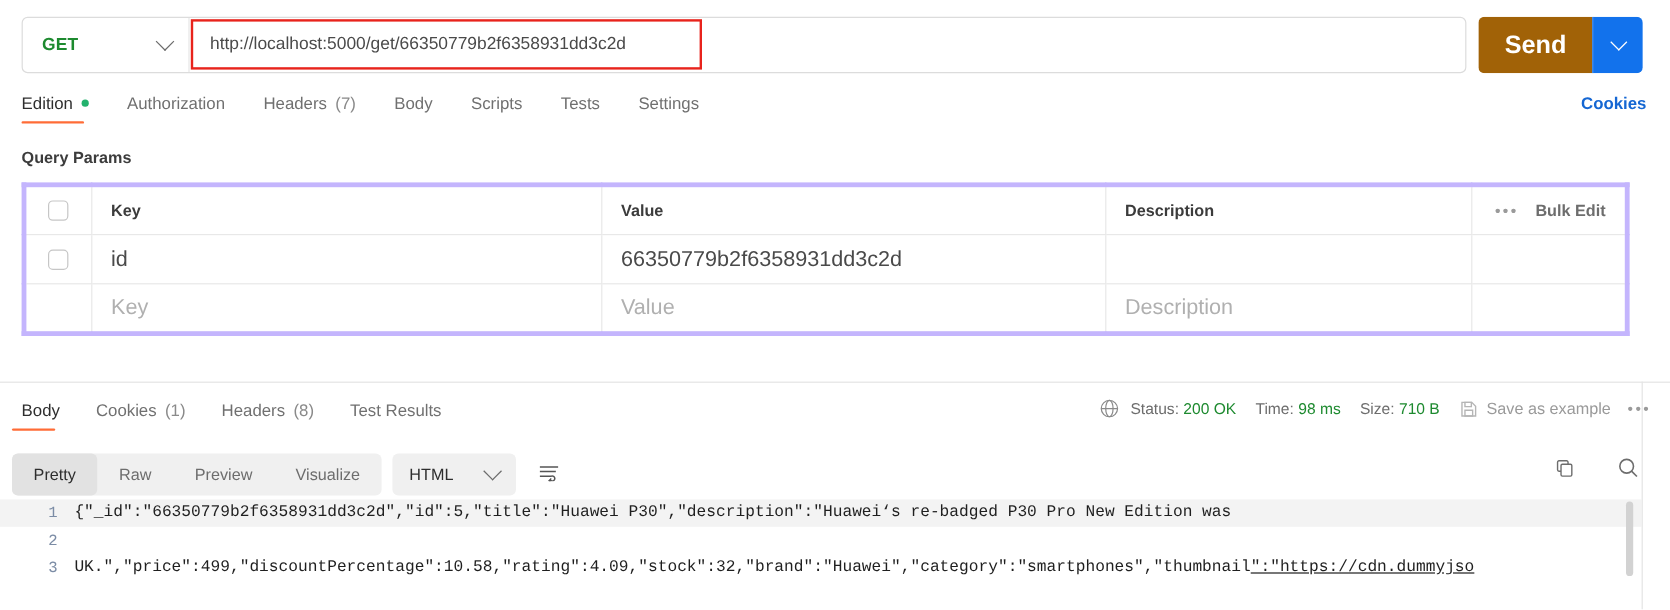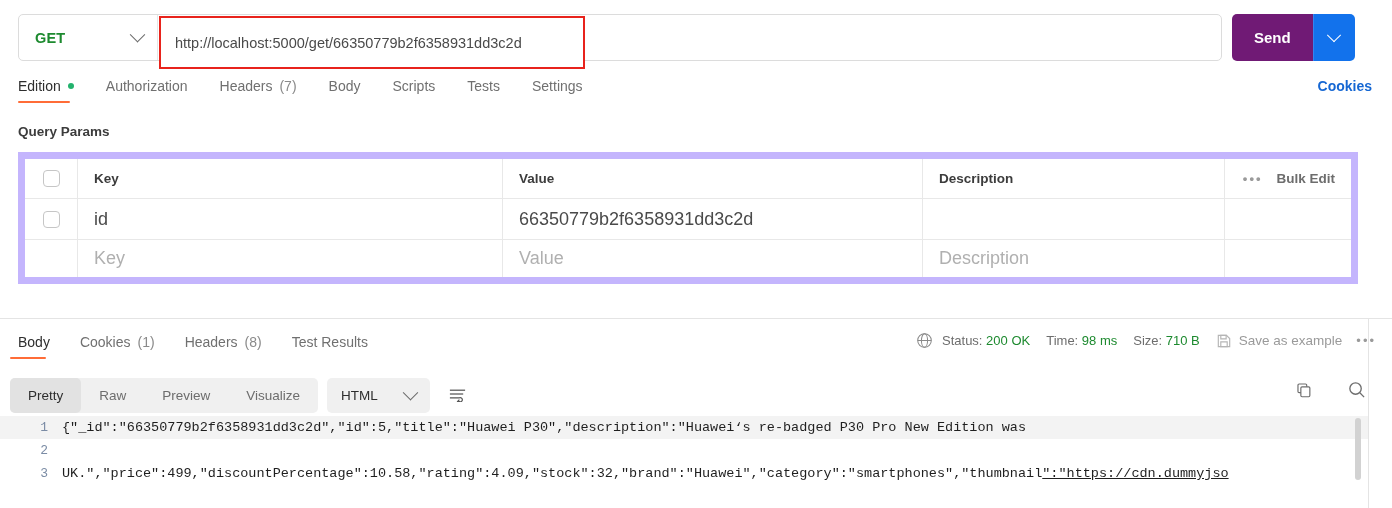--- a/index.html
+++ b/index.html
@@ -29,37 +29,37 @@
     font-size:14.5px; font-weight:700; color:#1d8a2f; letter-spacing:.2px;
   }
   .method .chev { margin-left:auto; }
   .method-div { width:1px; height:45px; background:#e6e6e6; }
   .chev {
     width:11px; height:11px; border-right:1.6px solid #6b6b6b;
     border-bottom:1.6px solid #6b6b6b; transform:rotate(45deg) translate(-2px,-2px);
     display:inline-block;
   }
   .url-highlight {
-    position:absolute; left:140px; top:1px; width:426px; height:53px;
+    position:absolute; left:140px; top:1px; width:426px; height:42px;
     border:2.5px solid #e8231c; background:#fff;
     display:flex; align-items:center; padding-left:14px;
     z-index:3;
   }
   .url-text {
     font-size:14.5px; color:#4a4a4a; white-space:nowrap;
     font-family:"Liberation Sans", sans-serif;
   }
   .url-input-rest { flex:1; height:45px; }
 
   .send-group {
     position:absolute; left:1232px; top:14px; height:47px;
     display:flex; border-radius:5px; overflow:hidden;
   }
   .send-btn {
-    background:#701a75; color:#fff; font-size:15px; font-weight:700;
+    background:#a16207; color:#fff; font-size:21px; font-weight:700;
     padding:0 22px; display:flex; align-items:center; border:none;
     cursor:pointer; height:47px; font-family:"Liberation Sans", sans-serif;
   }
   .send-caret {
     background:#1272ec; width:42px; height:47px; display:flex;
     align-items:center; justify-content:center; cursor:pointer;
     border-left:1px solid #3285f0;
   }
   .send-caret .chev { border-color:#fff; width:10px; height:10px; }
 
@@ -85,21 +85,21 @@
     color:#1567d3; font-weight:700; cursor:pointer;
   }
 
   
   .qp-title {
     position:absolute; left:18px; top:124px; font-size:13.5px;
     font-weight:700; color:#3c3c3c;
   }
   .ptable {
     position:absolute; left:18px; top:152px; width:1340px;
-    border:7px solid #c4b5fd; border-collapse:collapse; background:#fff;
+    border:4px solid #c4b5fd; border-collapse:collapse; background:#fff;
   }
   .ptable tr { height:41px; }
   .ptable td, .ptable th {
     border:1px solid #e8e8e8; padding:0 0 0 16px; text-align:left;
     font-weight:400; font-size:18px; color:#4a4a4a; vertical-align:middle;
   }
   .col-chk { width:56px; padding:0 !important; text-align:center !important; }
   .col-key { width:425px; }
   .col-val { width:420px; }
   .col-desc { }

